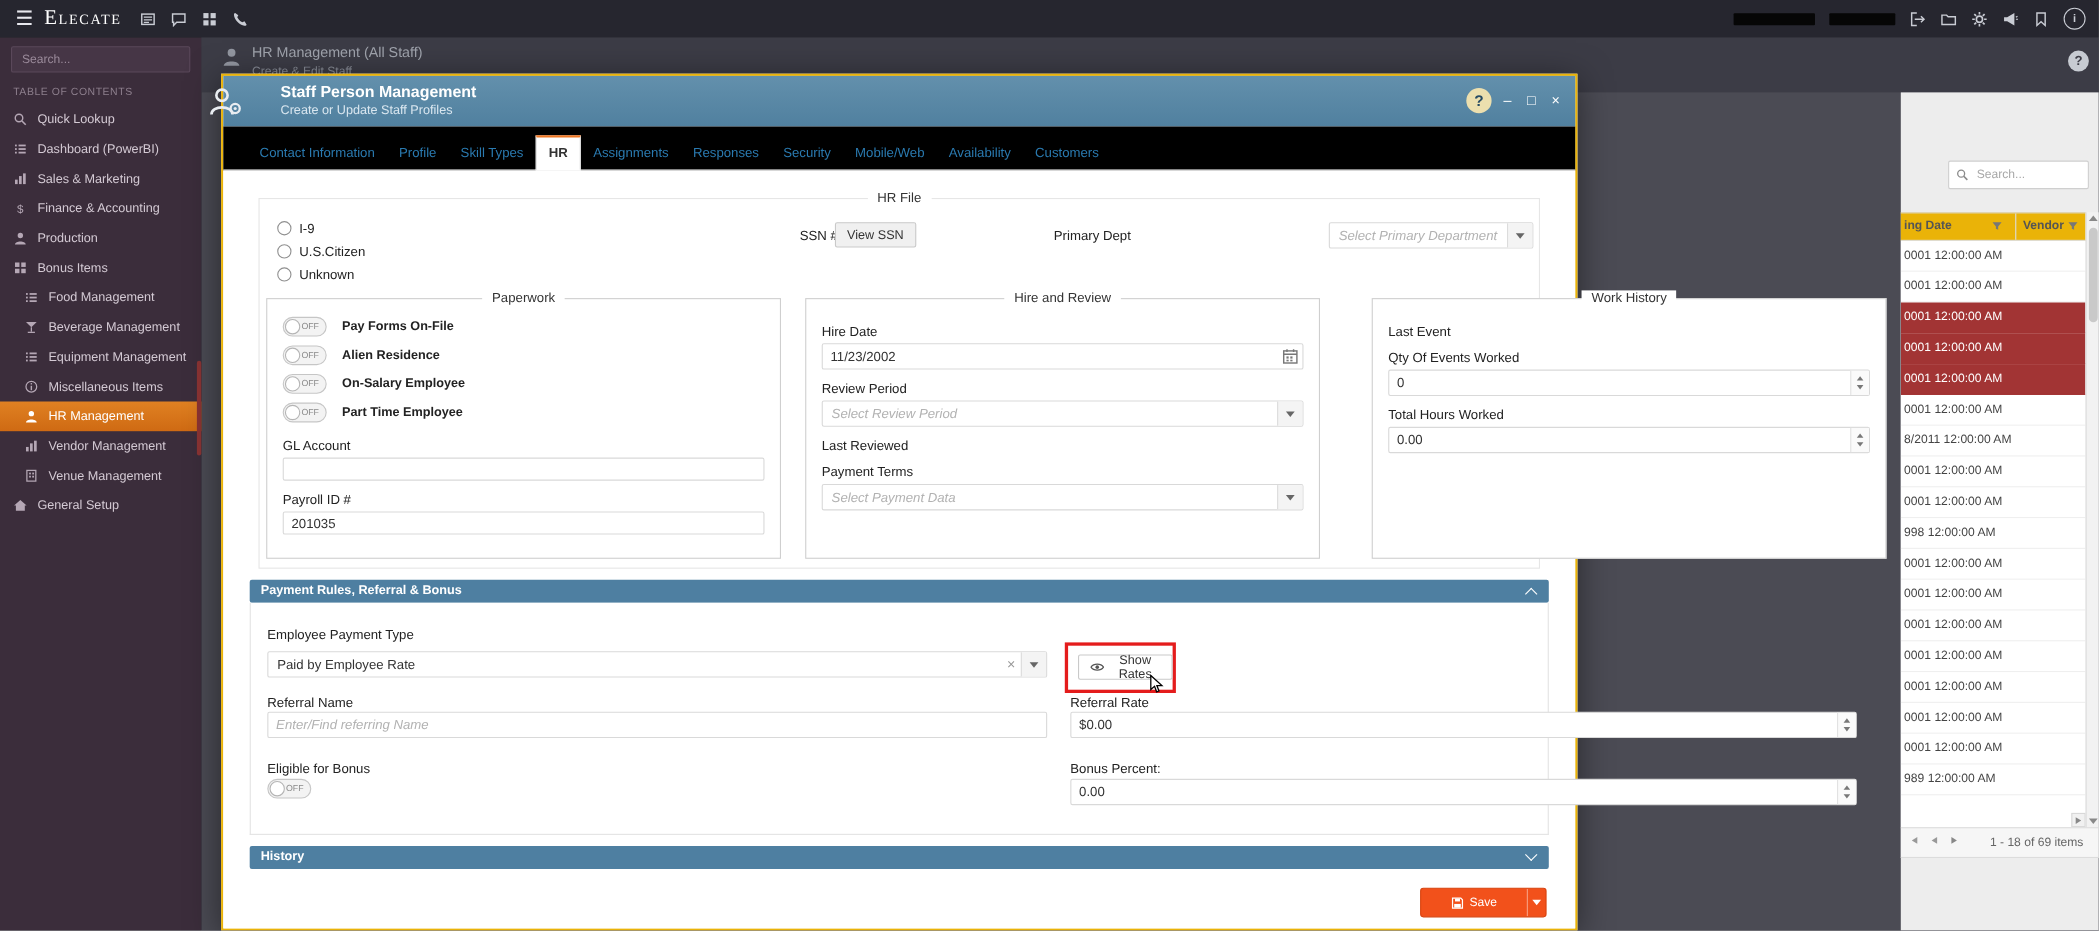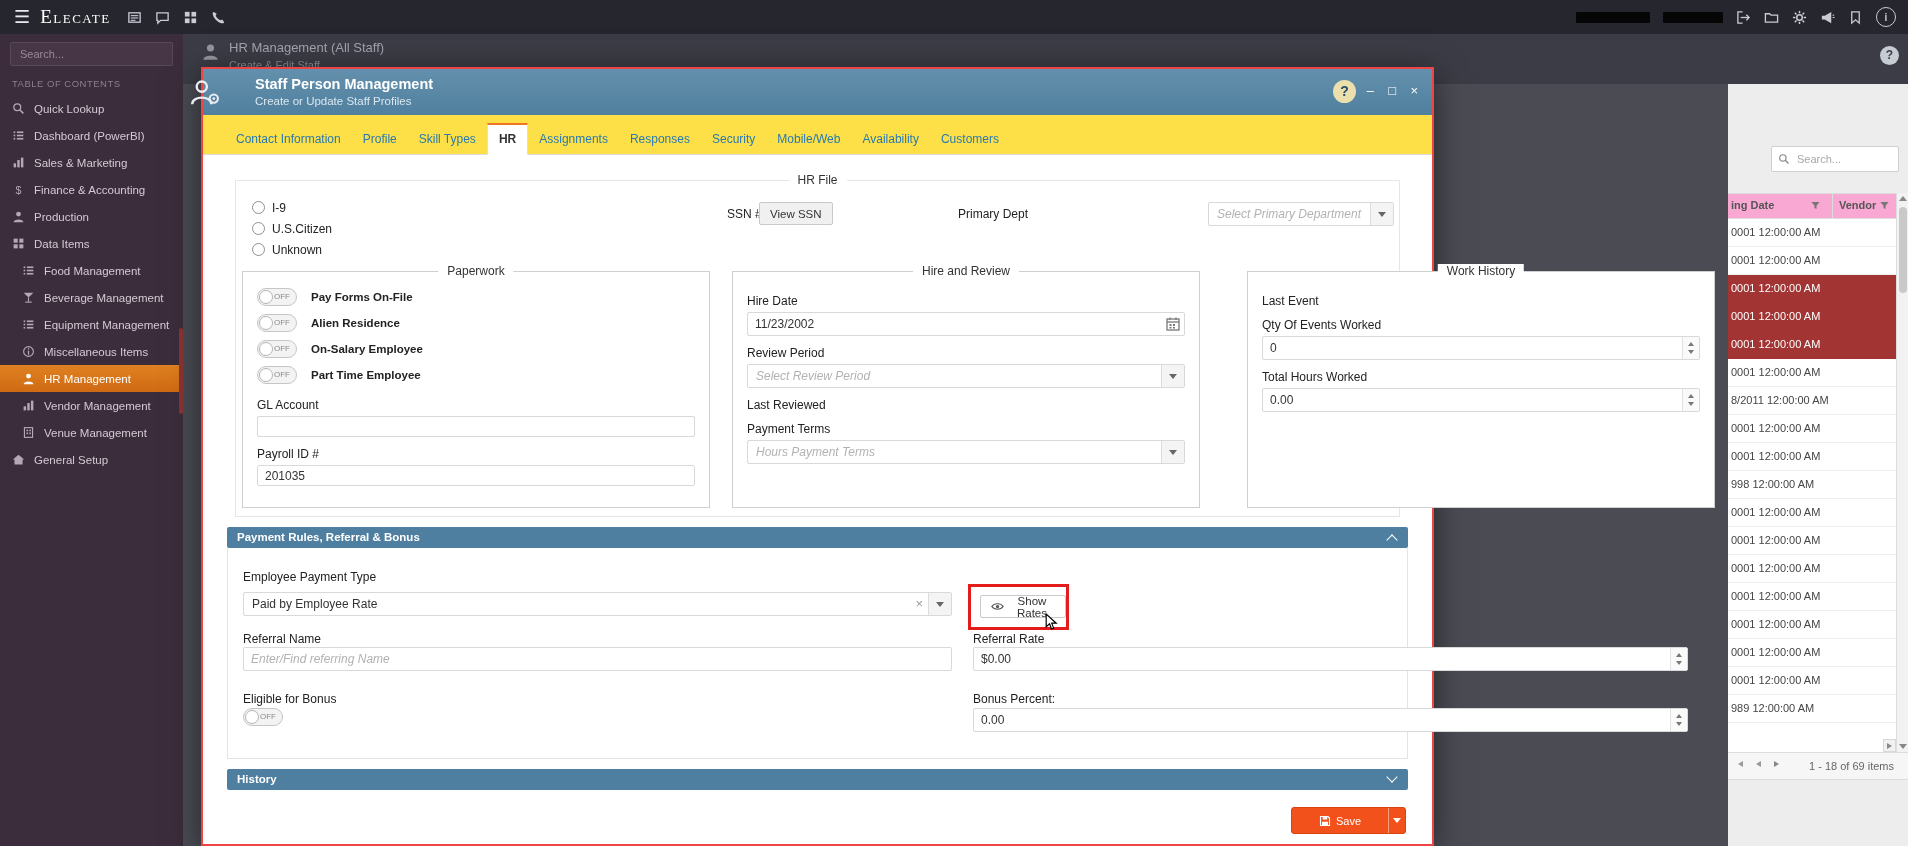--- a/index.html
+++ b/index.html
@@ -38,50 +38,50 @@
   .bgw-title{position:absolute;left:46px;top:6px;font-size:13px;color:#a0a4ad;}
   .bgw-sub{position:absolute;left:46px;top:25px;font-size:11px;color:#888c96;}
   .bg-help{position:absolute;right:9px;top:12px;width:19px;height:19px;border-radius:50%;background:#c7cbd2;color:#3c3c46;font-size:12px;font-weight:bold;text-align:center;line-height:19px;cursor:pointer;}
 
   
   .bg-right{position:absolute;left:1545px;top:50px;right:0;bottom:0;background:#ededed;}
   .bg-search{position:absolute;top:62px;left:43px;right:9px;height:24px;background:#fff;border:1px solid #cfcfcf;border-radius:2px;display:flex;align-items:center;padding:0 6px;gap:5px;}
   .bg-search .ic{color:#8a8a8a;width:12px;height:12px;}
   .bg-search input{border:none;outline:none;font-size:11px;color:#555;width:100%;background:transparent;font-family:"Liberation Sans",sans-serif;}
   .bg-search input::placeholder{color:#a8a8a8;}
-  .bg-thead{position:absolute;top:109px;left:0;right:12px;height:26px;background:#f9a8d4;border-top:1px solid #dcdcdc;border-bottom:1px solid #dcdcdc;box-sizing:border-box;}
+  .bg-thead{position:absolute;top:109px;left:0;right:12px;height:26px;background:#eab308;border-top:1px solid #dcdcdc;border-bottom:1px solid #dcdcdc;box-sizing:border-box;}
   .bg-thead .cd{position:absolute;left:3px;top:5px;font-size:11px;font-weight:bold;color:#555;}
   .bg-thead .f1{position:absolute;left:82px;top:6px;color:#777;width:11px;height:11px;cursor:pointer;}
   .bg-thead .divd{position:absolute;left:104px;top:0;bottom:0;width:1px;background:#dcdcdc;}
   .bg-thead .cv{position:absolute;left:111px;top:5px;font-size:11px;font-weight:bold;color:#555;}
   .bg-thead .f2{position:absolute;right:6px;top:6px;color:#777;width:11px;height:11px;cursor:pointer;}
   .bg-rows{position:absolute;top:135px;left:0;right:12px;bottom:94px;background:#fff;overflow:hidden;}
   .bg-row{height:27px;line-height:27px;border-bottom:1px solid #efefef;font-size:11px;color:#444;padding-left:3px;white-space:nowrap;cursor:pointer;}
   .bg-row.sel{background:#a23434;color:#fff;border-bottom-color:#a23434;}
   .hs-box{position:absolute;right:12px;bottom:94px;width:13px;height:13px;background:#f1f1f1;border:1px solid #d8d8d8;box-sizing:border-box;display:flex;align-items:center;justify-content:center;cursor:pointer;}
   .tri-r{width:0;height:0;border-top:3.5px solid transparent;border-bottom:3.5px solid transparent;border-left:5px solid #888;}
   .tri-l{width:0;height:0;border-top:3.5px solid transparent;border-bottom:3.5px solid transparent;border-right:5px solid #999;}
   .bg-vscroll{position:absolute;right:0;top:109px;width:12px;height:559px;background:#f2f2f2;border-left:1px solid #ddd;box-sizing:border-box;}
   .vs-up{position:absolute;top:3px;left:2px;width:0;height:0;border-left:4px solid transparent;border-right:4px solid transparent;border-bottom:5px solid #888;}
   .vs-dn{position:absolute;bottom:3px;left:2px;width:0;height:0;border-left:4px solid transparent;border-right:4px solid transparent;border-top:5px solid #888;}
   .vs-thumb{position:absolute;top:14px;left:1.5px;width:8px;height:86px;background:#c9c9c9;border-radius:4px;cursor:grab;}
   .bg-pager{position:absolute;left:0;right:0;top:668px;height:28px;background:#f6f6f6;border-top:1px solid #dcdcdc;border-bottom:1px solid #dcdcdc;box-sizing:border-box;}
   .pg-btn{position:absolute;top:8px;cursor:pointer;}
   .pg-info{position:absolute;right:14px;top:7px;font-size:11px;color:#666;}
 
   
-  .modal{position:absolute;left:201px;top:67px;width:1233px;height:779px;box-sizing:border-box;border:2px solid #ef4444;background:#fff;z-index:40;box-shadow:0 6px 30px rgba(0,0,0,.5);text-decoration:underline;}
+  .modal{position:absolute;left:201px;top:67px;width:1233px;height:779px;box-sizing:border-box;border:2px solid #eab308;background:#fff;z-index:40;box-shadow:0 6px 30px rgba(0,0,0,.5);text-decoration:underline;}
   .m-head{position:absolute;left:0;top:0;right:0;height:46px;background:linear-gradient(#6390ac,#50809f);}
   .m-ico{position:absolute;left:-14px;top:8px;width:32px;height:32px;color:#e9edf1;}
   .m-title{position:absolute;left:52px;top:7px;font-size:14.5px;font-weight:bold;color:#fff;}
   .m-sub{position:absolute;left:52px;top:26px;font-size:11.5px;color:#d9e6ef;}
   .m-help{position:absolute;right:76px;top:11px;width:23px;height:23px;border-radius:50%;background:#ecdfae;color:#274b63;font-size:14px;font-weight:bold;text-align:center;line-height:23px;cursor:pointer;}
   .m-ctl{position:absolute;top:14px;color:#fff;font-size:13px;line-height:16px;cursor:pointer;}
   .m-min{right:58px;}.m-max{right:36px;}.m-close{right:14px;}
-  .m-tabs{position:absolute;left:0;top:46px;right:0;height:40px;display:flex;align-items:flex-end;padding-left:22px;border-bottom:1px solid #ddd;box-sizing:border-box;background:#fde047;}
+  .m-tabs{position:absolute;left:0;top:46px;right:0;height:40px;display:flex;align-items:flex-end;padding-left:22px;border-bottom:1px solid #ddd;box-sizing:border-box;background:#000000;}
   .tab{padding:7px 11px 8px;font-size:12px;color:#2a7ab0;cursor:pointer;white-space:nowrap;}
   .tab.active{color:#333;font-weight:bold;background:#fff;border:1px solid #ddd;border-top:2px solid #ee7623;border-bottom:1px solid #fff;margin-bottom:-1px;}
   .m-body{position:absolute;left:0;top:86px;right:0;bottom:0;background:#fff;}
 
   .fs{position:absolute;border:1px solid #d8d8d8;background:#fff;box-sizing:border-box;}
   .legend{position:absolute;top:-8px;left:50%;transform:translateX(-50%);background:#fff;padding:0 9px;font-size:12px;color:#333;white-space:nowrap;}
   .fs-hr{left:32px;right:32px;top:25px;height:337px;border-color:#e6e6e6;}
 
   .lbl{font-size:12px;color:#222;}
   .radio-row{display:flex;align-items:center;gap:7px;height:21px;}
@@ -352,21 +352,21 @@
     <div class="sb-item">
         <svg class="ic">
           <use href="#i-person"></use>
         </svg>
         <span>Production</span>
       </div>
     <div class="sb-item">
         <svg class="ic">
           <use href="#i-grid"></use>
         </svg>
-        <span>Data Items</span>
+        <span>Bonus Items</span>
       </div>
     <div class="sb-item sub">
         <svg class="ic">
           <use href="#i-list"></use>
         </svg>
         <span>Food Management</span>
       </div>
     <div class="sb-item sub">
         <svg class="ic">
           <use href="#i-glass"></use>
@@ -584,21 +584,21 @@
             <div class="grp-lbl">Review Period</div>
             <div class="combo">
               <span class="ph">Select Review Period</span>
               <span class="dd-btn">
                   <span class="tri-dn"></span>
                 </span>
             </div>
             <div class="grp-lbl">Last Reviewed</div>
             <div class="grp-lbl">Payment Terms</div>
             <div class="combo">
-              <span class="ph">Hours Payment Terms</span>
+              <span class="ph">Select Payment Data</span>
               <span class="dd-btn">
                   <span class="tri-dn"></span>
                 </span>
             </div>
           </div>
         </div>
 
         <div class="panel p3">
           <div class="legend">Work History</div>
           <div class="p-pad">

